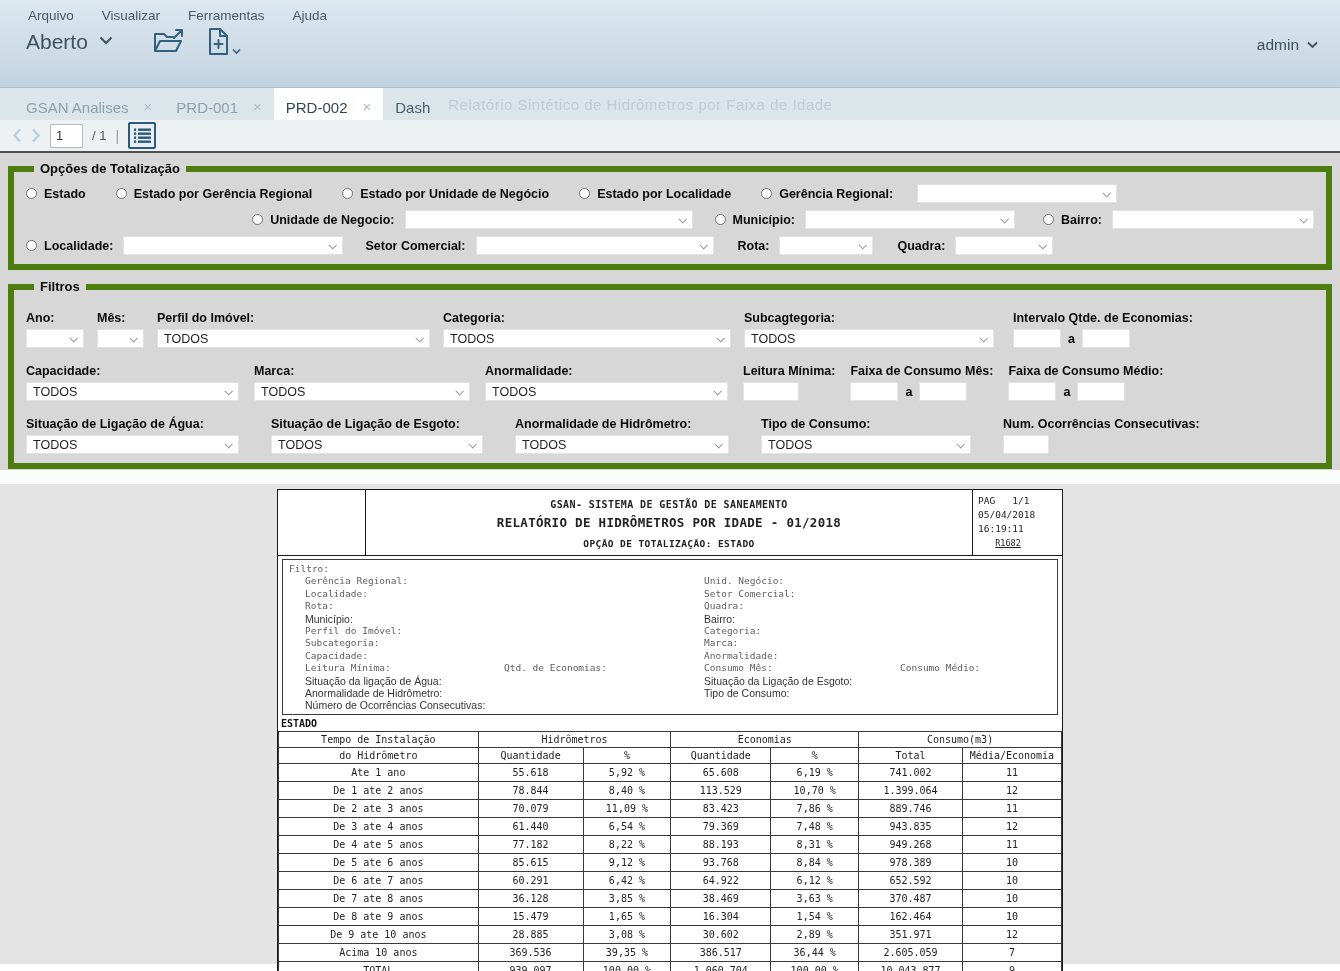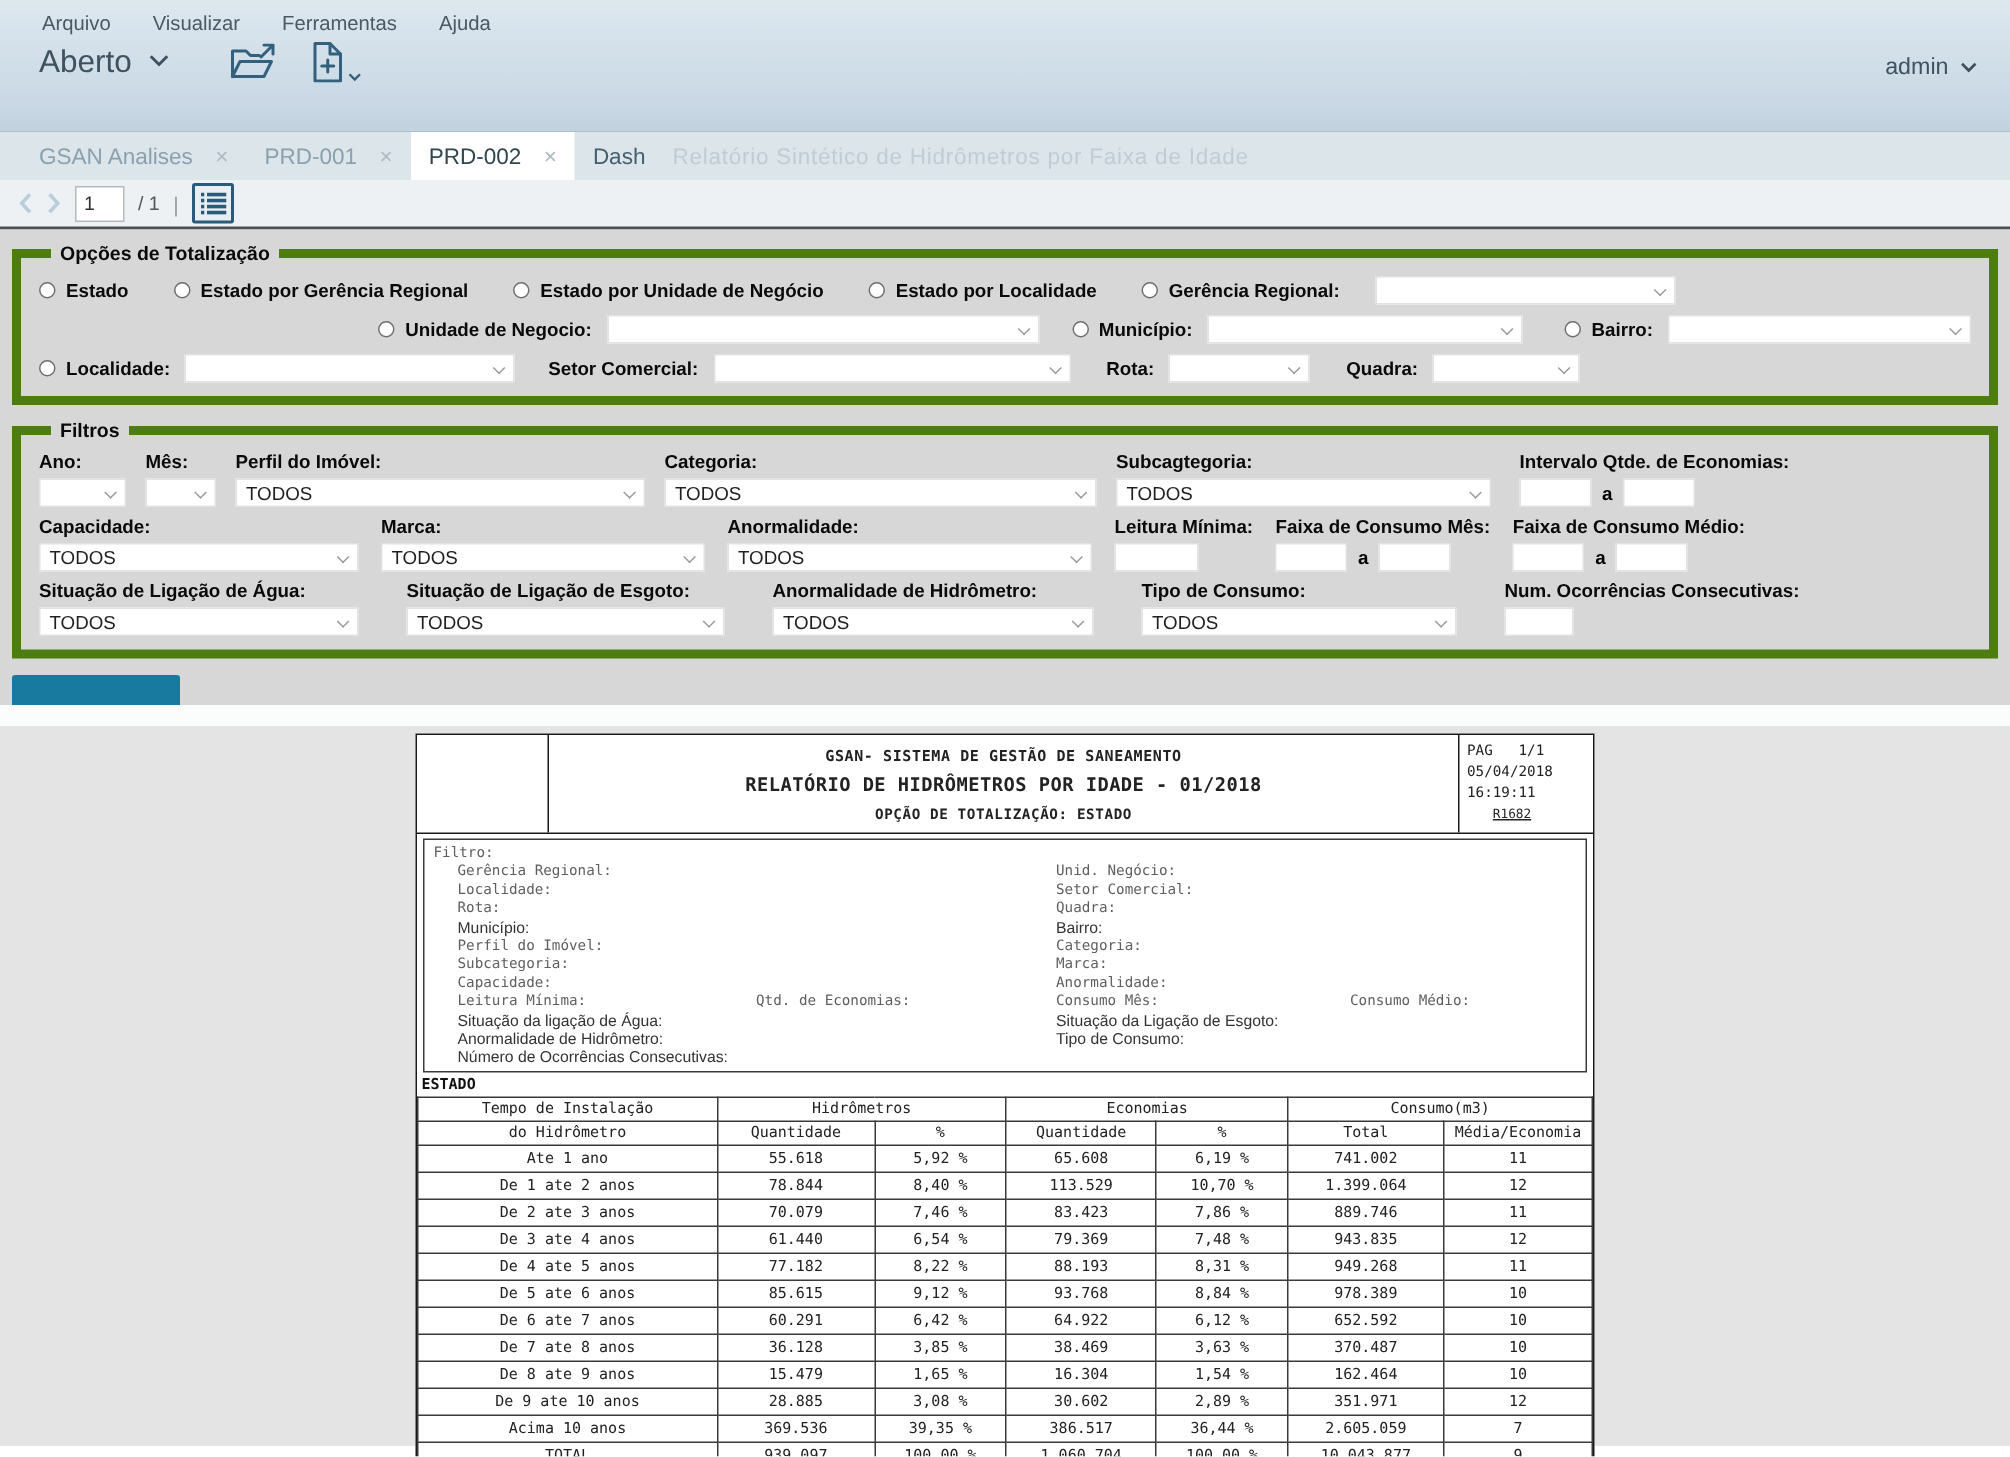--- a/index.html
+++ b/index.html
@@ -14,21 +14,21 @@
   .menu-item { cursor:pointer; }
   .open-row { display:flex; align-items:center; margin:5px 0 0 26px; }
   .open-select { font-size:21px; color:#3e5260; display:flex; align-items:flex-end; gap:11px; cursor:pointer; }
   .open-select svg { margin-bottom:9px; }
   .hdr-icons { display:flex; align-items:center; gap:24px; margin-left:40px; color:var(--header_icon,#33617d); }
   .icon-btn { background:none; border:none; color:inherit; cursor:pointer; display:flex; align-items:flex-end; gap:3px; padding:0; }
   .user-menu { position:absolute; right:22px; top:36px; font-size:15.5px; color:#3e5260; display:flex; gap:8px; align-items:center; cursor:pointer; }
 
   
   .tab-bar { height:32px; background:#dce5ea; display:flex; align-items:stretch; padding-left:14px; font-size:15px; }
-  .tab { display:flex; align-items:center; gap:15px; padding:0 12px; color:#8ba1ae; cursor:pointer; white-space:nowrap; }
+  .tab { display:flex; gap:15px; padding:11px 12px; color:#8ba1ae; cursor:pointer; white-space:nowrap; }
   .tab.active { background:#fff; color:#32464f; }
   .tab.dash { color:#44606e; }
   .tab-close { color:#aebbc3; font-size:15px; line-height:1; cursor:pointer; }
   .tab-title { display:flex; align-items:center; color:#c0ccd3; font-size:15px; margin-left:6px; white-space:nowrap; letter-spacing:0.5px; }
 
   
   .nav-bar { height:33px; background:#edf1f4; border-bottom:2px solid #4f4f4f; display:flex; align-items:center; padding-left:12px; gap:9px; }
   .pg-chev { display:flex; align-items:center; cursor:pointer; }
   .pg-input { width:33px; height:24px; border:1px solid #b3babe; text-align:left; padding-left:5px; font-size:13px; color:#333; background:#fff; }
   .pg-of { font-size:13px; color:#555; }
@@ -39,21 +39,21 @@
   .filter-area { height:317px; background:#d7d7d7; padding:8px 8px 0 8px; overflow:hidden; }
   fieldset { border:6px solid #4d7c0f; padding:1px 12px 9px 12px; margin-bottom:9px; }
   legend { font-size:13px; font-weight:bold; color:#0a0a0a; padding:0 6px; margin-left:8px; }
   .f-label { font-size:12.5px; font-weight:bold; color:#0a0a0a; white-space:nowrap; }
   .radio-opt { display:flex; align-items:center; gap:7px; cursor:pointer; white-space:nowrap; }
   .radio { width:11px; height:11px; border-radius:50%; border:1px solid #6e6e6e; background:#fff; flex:none; }
   .dd { background:#fff; border:1px solid #e2e2e2; height:19px; display:flex; align-items:center; justify-content:space-between; padding:0 7px 0 6px; font-size:12.5px; color:#1f1f1f; cursor:pointer; flex:none; }
   .dd-chev { width:6px; height:6px; border-right:1.6px solid #9a9a9a; border-bottom:1.6px solid #9a9a9a; transform:rotate(45deg) translateY(-1px); flex:none; }
   .num-input { width:48px; height:19px; border:1px solid #e2e2e2; background:#fff; padding:0 4px; font-size:12px; }
   .tot-row { display:flex; align-items:center; margin-top:7px; }
-  .fg-row { display:flex; align-items:flex-end; margin-top:6px; }
+  .fg-row { display:flex; align-items:flex-end; margin-top:16px; }
   .fg { display:flex; flex-direction:column; gap:4px; }
   .ctrl-line { display:flex; align-items:center; }
   .range-a { font-size:12.5px; font-weight:bold; margin:0 7px; }
   .action-row { display:flex; align-items:center; gap:13px; margin:11px 0 0 0; }
   .btn-primary { background:var(--accent,#177a9e); color:#fff; border:none; font-size:14.5px; padding:24px 17px; border-radius:2px; cursor:pointer; font-family:"Liberation Sans",sans-serif; }
   .chk { display:flex; align-items:center; gap:6px; cursor:pointer; font-size:13.5px; color:#3a444b; }
   .checkbox { width:15px; height:15px; background:#fff; border:1px solid #949494; display:flex; align-items:center; justify-content:center; font-size:12px; color:#4a5a64; line-height:1; }
 
   .gap-strip { height:14px; background:#fbfcfc; }
 
@@ -491,21 +491,21 @@
               <td>78.844</td>
               <td>8,40 %</td>
               <td>113.529</td>
               <td>10,70 %</td>
               <td>1.399.064</td>
               <td>12</td>
             </tr>
           <tr>
               <td>De 2 ate 3 anos</td>
               <td>70.079</td>
-              <td>7,46 %</td>
+              <td>11,09 %</td>
               <td>83.423</td>
               <td>7,86 %</td>
               <td>889.746</td>
               <td>11</td>
             </tr>
           <tr>
               <td>De 3 ate 4 anos</td>
               <td>61.440</td>
               <td>6,54 %</td>
               <td>79.369</td>

